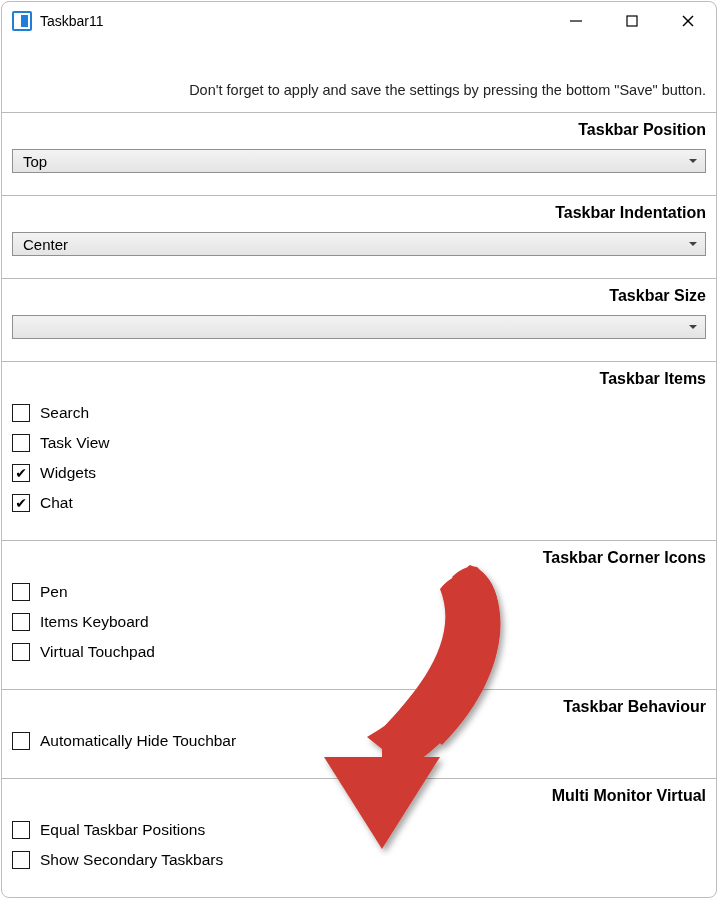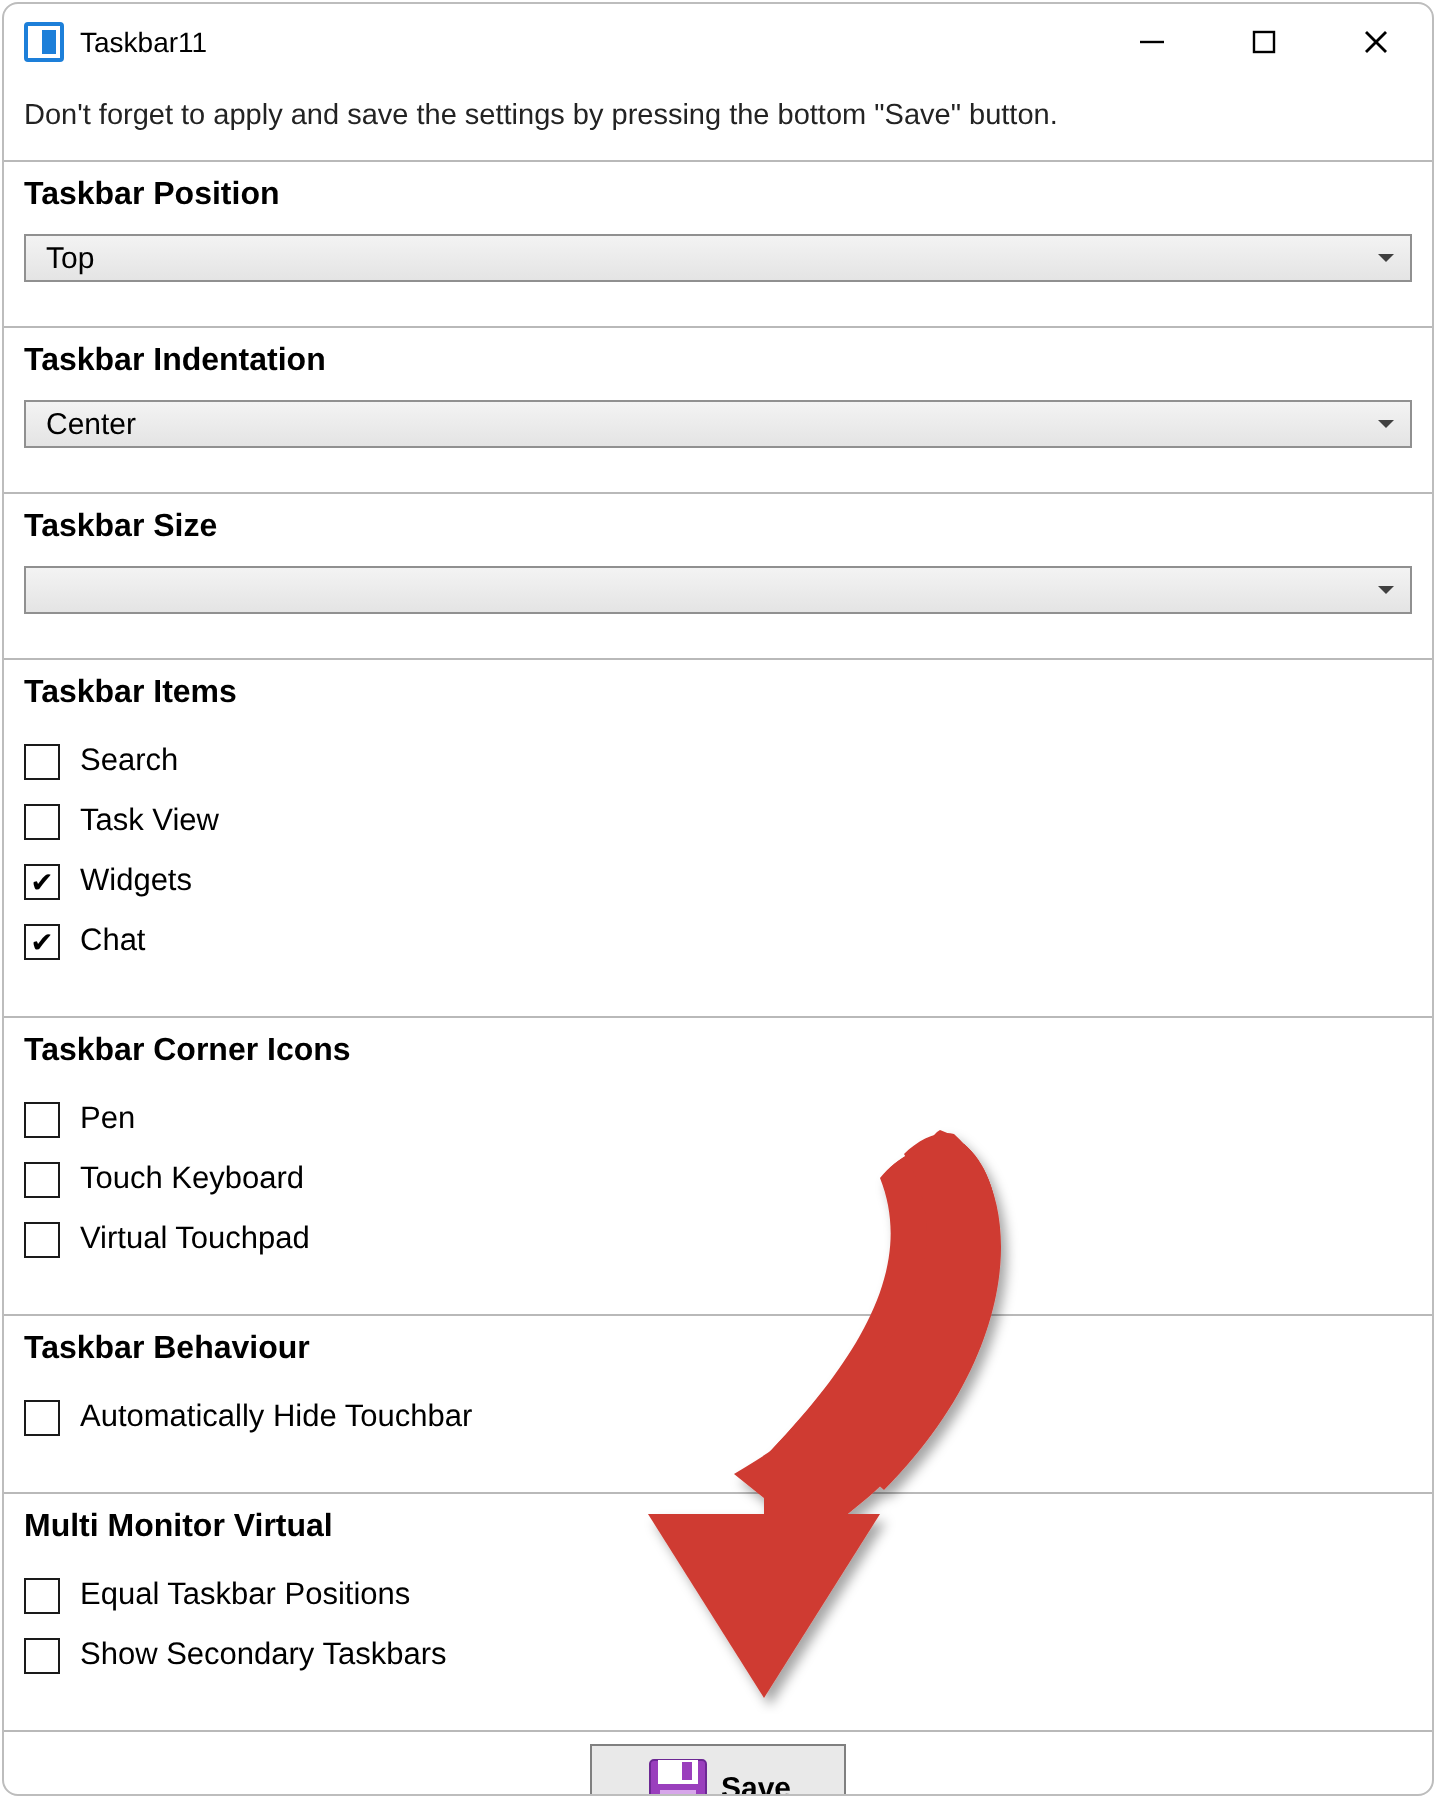--- a/index.html
+++ b/index.html
@@ -16,20 +16,21 @@
   .window {
     width: 716px;
     height: 897px;
     border: 1px solid #bdbdbd;
     border-radius: 8px;
     margin: 1px;
     background: #fff;
     display: flex;
     flex-direction: column;
     position: relative;
+    gap: 32px;
   }
   .titlebar {
     height: 38px;
     display: flex;
     align-items: center;
     padding: 0 0 0 10px;
     border-top-left-radius: 8px;
     border-top-right-radius: 8px;
   }
   .titlebar .app-icon {
@@ -65,20 +66,21 @@
     align-items: center;
     justify-content: center;
     font-size: 15px;
     color: #000;
   }
   .win-btn svg { display: block; }
   .content {
     flex: 1;
     overflow: hidden;
     padding-top: 6px;
+    text-align: right;
   }
   .hint {
     font-size: 14.5px;
     color: #232323;
     padding: 4px 10px 14px 10px;
   }
   .section {
     border-top: 1px solid #b9b9b9;
     border-bottom: 1px solid #b9b9b9;
     margin-bottom: -1px;
@@ -248,21 +250,21 @@
     </div>
 
     <div class="section">
       <div class="section-title">Taskbar Corner Icons</div>
       <div class="check-row">
         <div class="checkbox"></div>
         <span>Pen</span>
       </div>
       <div class="check-row">
         <div class="checkbox"></div>
-        <span>Touch Keyboard</span>
+        <span>Items Keyboard</span>
       </div>
       <div class="check-row">
         <div class="checkbox"></div>
         <span>Virtual Touchpad</span>
       </div>
     </div>
 
     <div class="section">
       <div class="section-title">Taskbar Behaviour</div>
       <div class="check-row">

